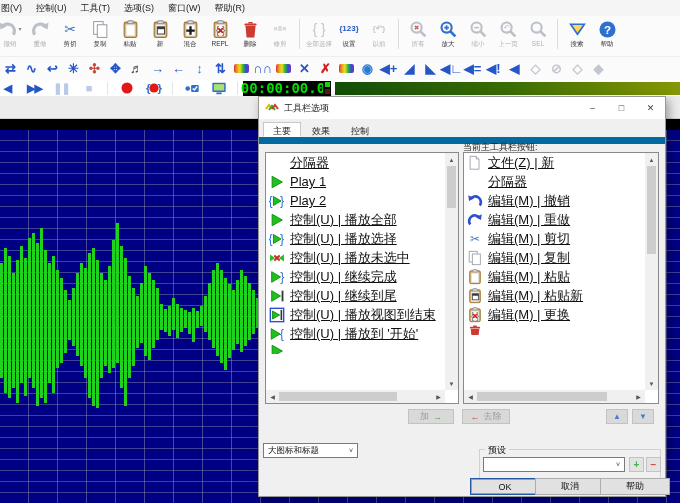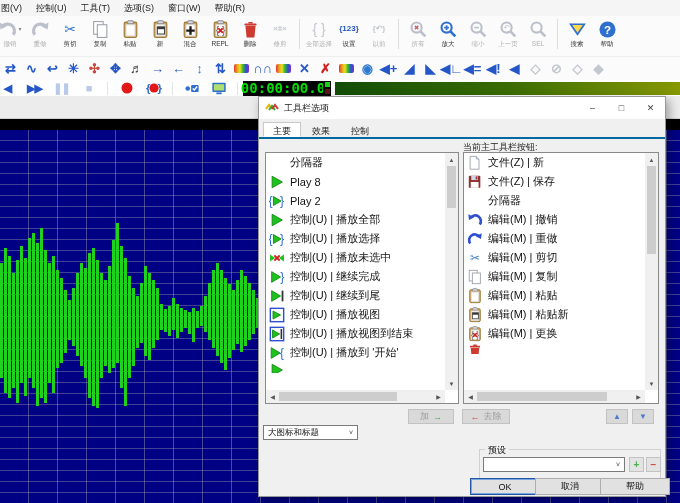--- a/index.html
+++ b/index.html
@@ -51,31 +51,31 @@
       repeating-linear-gradient(to bottom, transparent 0 10px, rgba(160,160,175,.40) 10px 11px),
       #000085;}
   #wave{position:absolute;top:0;left:0;}
 
   
   .dialog{position:absolute;left:258px;top:96px;width:408px;height:401px;background:#f0f0f0;border:1px solid #979797;box-shadow:3px 4px 10px rgba(0,0,0,.35);font-size:9px;color:#111;box-sizing:border-box;}
   .dtitle{height:22px;background:#fff;display:flex;align-items:center;padding-left:6px;gap:5px;}
   .dtitle .ttl{font-size:9px;color:#222;}
   .dbtns{margin-left:auto;display:flex;height:22px;}
   .dbtn{width:29px;height:22px;display:flex;align-items:center;justify-content:center;font-size:9px;color:#444;}
-  .tabs{display:flex;padding:3px 0 0 4px;background:#f0f0f0;border-bottom:2px solid #0369a1;height:15px;}
+  .tabs{display:flex;padding:3px 0 0 4px;background:#f0f0f0;border-bottom:7px solid #0369a1;height:15px;}
   .tab{padding:2px 9px 1px 9px;margin-right:1px;border:1px solid transparent;color:#222;}
   .tab.active{background:#fff;border-color:#c8c8c8;border-bottom-color:#fff;}
   .plabel{position:absolute;font-size:9px;color:#222;}
   .listbox{position:absolute;background:#fff;border:1px solid #8a8a8a;box-sizing:border-box;overflow:hidden;}
   .rows{position:absolute;top:0;left:0;right:13px;bottom:13px;overflow:hidden;}
   .lrow{height:19px;display:flex;align-items:center;padding-left:3px;gap:5px;}
   .lrow.partial{height:11px;overflow:hidden;align-items:flex-start;}
   .lrow .iic{width:16px;height:16px;display:flex;align-items:center;justify-content:center;flex:0 0 16px;font-size:12px;}
   .lrow .iic svg{width:16px;height:16px;}
-  .lrow .txt{font-size:11px;white-space:nowrap;color:#111;}
+  .lrow .txt{font-size:13px;white-space:nowrap;color:#111;text-decoration:underline;}
   .vsb{position:absolute;top:0;right:0;width:13px;bottom:13px;background:#f0f0f0;display:flex;flex-direction:column;align-items:center;}
   .hsb{position:absolute;left:0;right:13px;bottom:0;height:13px;background:#f0f0f0;display:flex;align-items:center;}
   .sarr{font-size:6px;color:#555;height:13px;width:13px;display:flex;align-items:center;justify-content:center;flex:0 0 auto;}
   .thumb{width:9px;background:#cdcdcd;flex:0 0 auto;}
   .thumb-a{height:42px;}
   .thumb-b{height:88px;}
   .hthumb{height:9px;background:#cdcdcd;flex:0 0 auto;}
   .spacer{flex:1;}
   .dlgbtn{position:absolute;height:15px;background:#d9d9d9;border:1px solid #c2c2c2;display:flex;align-items:center;justify-content:center;gap:4px;font-size:9px;box-sizing:border-box;}
   .dlgbtn .gr{color:#9a9a9a;}
@@ -538,21 +538,21 @@
           <div class="lrow">
             <span class="iic"></span>
             <span class="txt">分隔器</span>
           </div>
           <div class="lrow">
             <span class="iic">
               <svg viewBox="0 0 18 18" aria-hidden="true">
                 <path d="M3.5 2.5 V15.5 L15 9 Z" fill="#1ec11e" stroke="#0f8a0f"></path>
               </svg>
             </span>
-            <span class="txt">Play 8</span>
+            <span class="txt">Play 1</span>
           </div>
           <div class="lrow">
             <span class="iic">
               <svg viewBox="0 0 18 18" aria-hidden="true">
                 <text x="-0.5" y="14" font-size="14" fill="#2f6fce">{</text>
                 <path d="M5 4 V14 L13.5 9 Z" fill="#1ec11e" stroke="#0f8a0f"></path>
                 <text x="12.5" y="14" font-size="14" fill="#2f6fce">}</text>
               </svg>
             </span>
             <span class="txt">Play 2</span>
@@ -595,29 +595,20 @@
             <span class="txt">控制(U) | 继续完成</span>
           </div>
           <div class="lrow">
             <span class="iic">
               <svg viewBox="0 0 18 18" aria-hidden="true">
                 <path d="M3 3 V15 L13 9 Z" fill="#1ec11e" stroke="#0f8a0f"></path>
                 <rect x="14.2" y="3" width="2" height="12" fill="#333"></rect>
               </svg>
             </span>
             <span class="txt">控制(U) | 继续到尾</span>
-          </div>
-          <div class="lrow">
-            <span class="iic">
-              <svg viewBox="0 0 18 18" aria-hidden="true">
-                <rect x="1.5" y="1.5" width="15" height="15" fill="none" stroke="#2f4fd0" stroke-width="1.6"></rect>
-                <path d="M4.5 4.5 V13.5 L13 9 Z" fill="#1ec11e" stroke="#0f8a0f"></path>
-              </svg>
-            </span>
-            <span class="txt">控制(U) | 播放视图</span>
           </div>
           <div class="lrow">
             <span class="iic">
               <svg viewBox="0 0 18 18" aria-hidden="true">
                 <rect x="1.5" y="1.5" width="15" height="15" fill="none" stroke="#2f4fd0" stroke-width="1.6"></rect>
                 <path d="M4 4.5 V13.5 L12 9 Z" fill="#1ec11e" stroke="#0f8a0f"></path>
                 <rect x="13" y="3.4" width="1.8" height="11.2" fill="#333"></rect>
               </svg>
             </span>
             <span class="txt">控制(U) | 播放视图到结束</span>
@@ -659,31 +650,20 @@
           <div class="lrow">
             <span class="iic">
               <svg viewBox="0 0 18 18" aria-hidden="true">
                 <path d="M3.5 1.5 H10.5 L13.5 4.5 V16 H3.5 Z" fill="#fff" stroke="#9aa0aa"></path>
                 <path d="M10.5 1.5 V4.5 H13.5" fill="#eceef2" stroke="#9aa0aa"></path>
               </svg>
             </span>
             <span class="txt">文件(Z) | 新</span>
           </div>
           <div class="lrow">
-            <span class="iic">
-              <svg viewBox="0 0 18 18" aria-hidden="true">
-                <rect x="2" y="2" width="13" height="13.5" rx="1" fill="#93312e"></rect>
-                <rect x="4.8" y="2" width="7.4" height="4.8" fill="#cfd8e8"></rect>
-                <rect x="9.8" y="2.7" width="1.8" height="3.4" fill="#93312e"></rect>
-                <rect x="4.2" y="9" width="8.8" height="6.5" fill="#fff"></rect>
-              </svg>
-            </span>
-            <span class="txt">文件(Z) | 保存</span>
-          </div>
-          <div class="lrow">
             <span class="iic"></span>
             <span class="txt">分隔器</span>
           </div>
           <div class="lrow">
             <span class="iic">
               <svg viewBox="0 0 18 18" aria-hidden="true">
                 <path d="M14.4 14 A5.6 5.6 0 1 0 4 6.5" fill="none" stroke="#2f4fd0" stroke-width="3"></path>
                 <path d="M1.4 2.4 L2.3 9 8.2 6 Z" fill="#2f4fd0"></path>
               </svg>
             </span>
@@ -782,21 +762,21 @@
       <span class="arrow-r">←</span>
         <span class="gr">去除</span>
     </div>
     <div class="dlgbtn" style="left:347px;top:312px;width:22px;">
         <span class="arrow-b">▲</span>
       </div>
     <div class="dlgbtn" style="left:373px;top:312px;width:22px;">
         <span class="arrow-b">▼</span>
       </div>
 
-    <div class="combo" style="left:4px;top:328px;width:95px;">
+    <div class="combo" style="left:4px;top:346px;width:95px;">
       <span class="cv">大图标和标题</span>
       <span class="ca">˅</span>
     </div>
 
     <div class="groupbox" style="left:220px;top:352px;width:182px;height:30px;">
       <span class="gl">预设</span>
     </div>
     <div class="combo" style="left:224px;top:360px;width:142px;">
       <span class="cv"></span>
       <span class="ca">˅</span>

